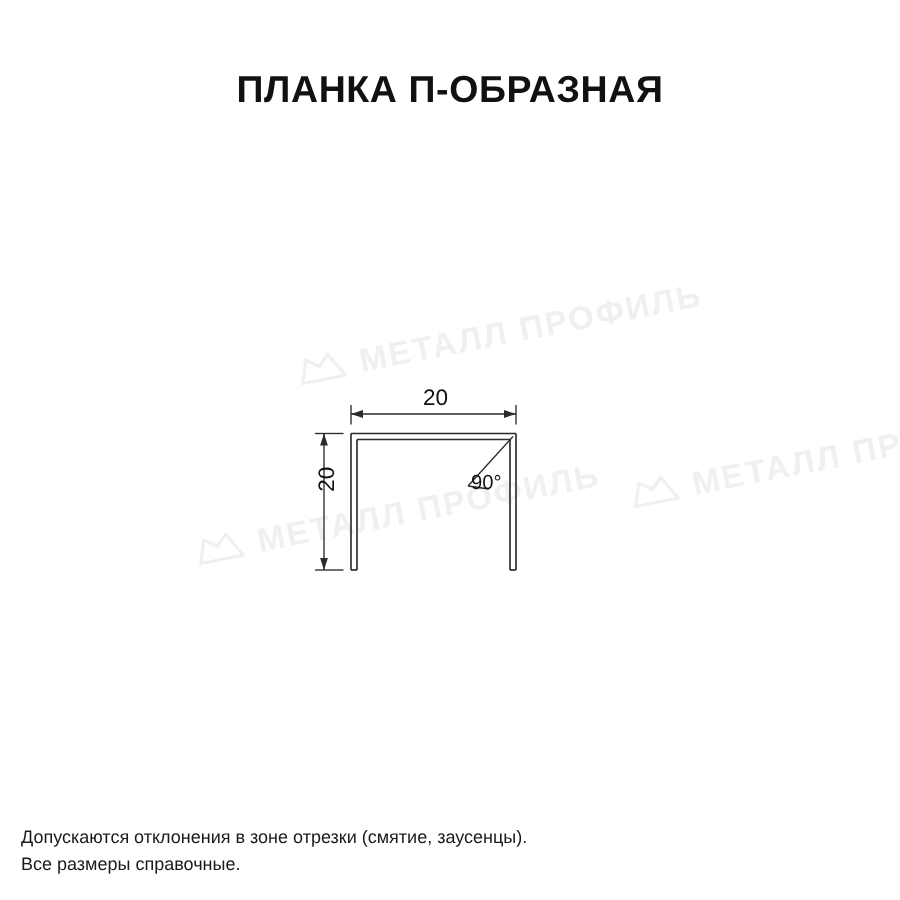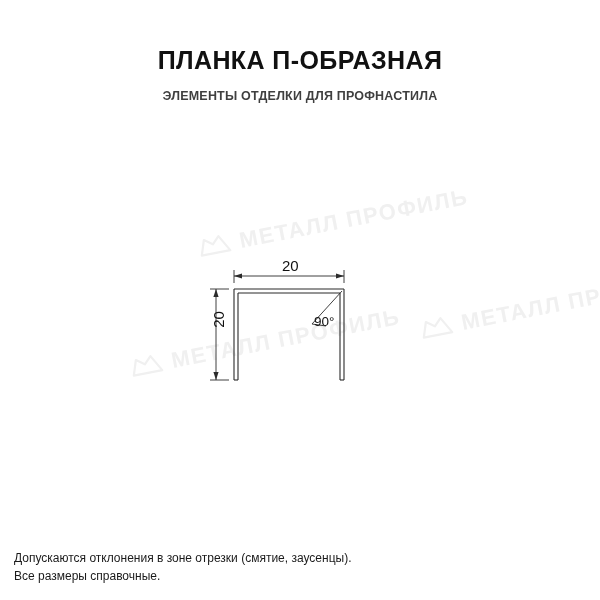--- a/index.html
+++ b/index.html
@@ -115,21 +115,20 @@
   }
   .footer div { white-space: nowrap; }
 </style>
 </head>
 <body>
 
 <div class="page">
 
   <div class="header">
     <div class="title-line">ПЛАНКА П-ОБРАЗНАЯ</div>
-    <div class="subtitle">ЭЛЕМЕНТЫ ОТДЕЛКИ ДЛЯ ПРОФНАСТИЛА</div>
   </div>
 
   <div class="wm wm1">
     <span class="wm-logo">
       <svg width="34" height="26" viewBox="0 0 34 26" aria-hidden="true">
         <path d="M2 20 L7 5 L15 11 L22 4 L31 20 Z" fill="none" stroke="#f0f0f0" stroke-width="2.2" stroke-linejoin="round"></path>
       </svg>
     </span>
     <span>МЕТАЛЛ ПРОФИЛЬ</span>
   </div>

